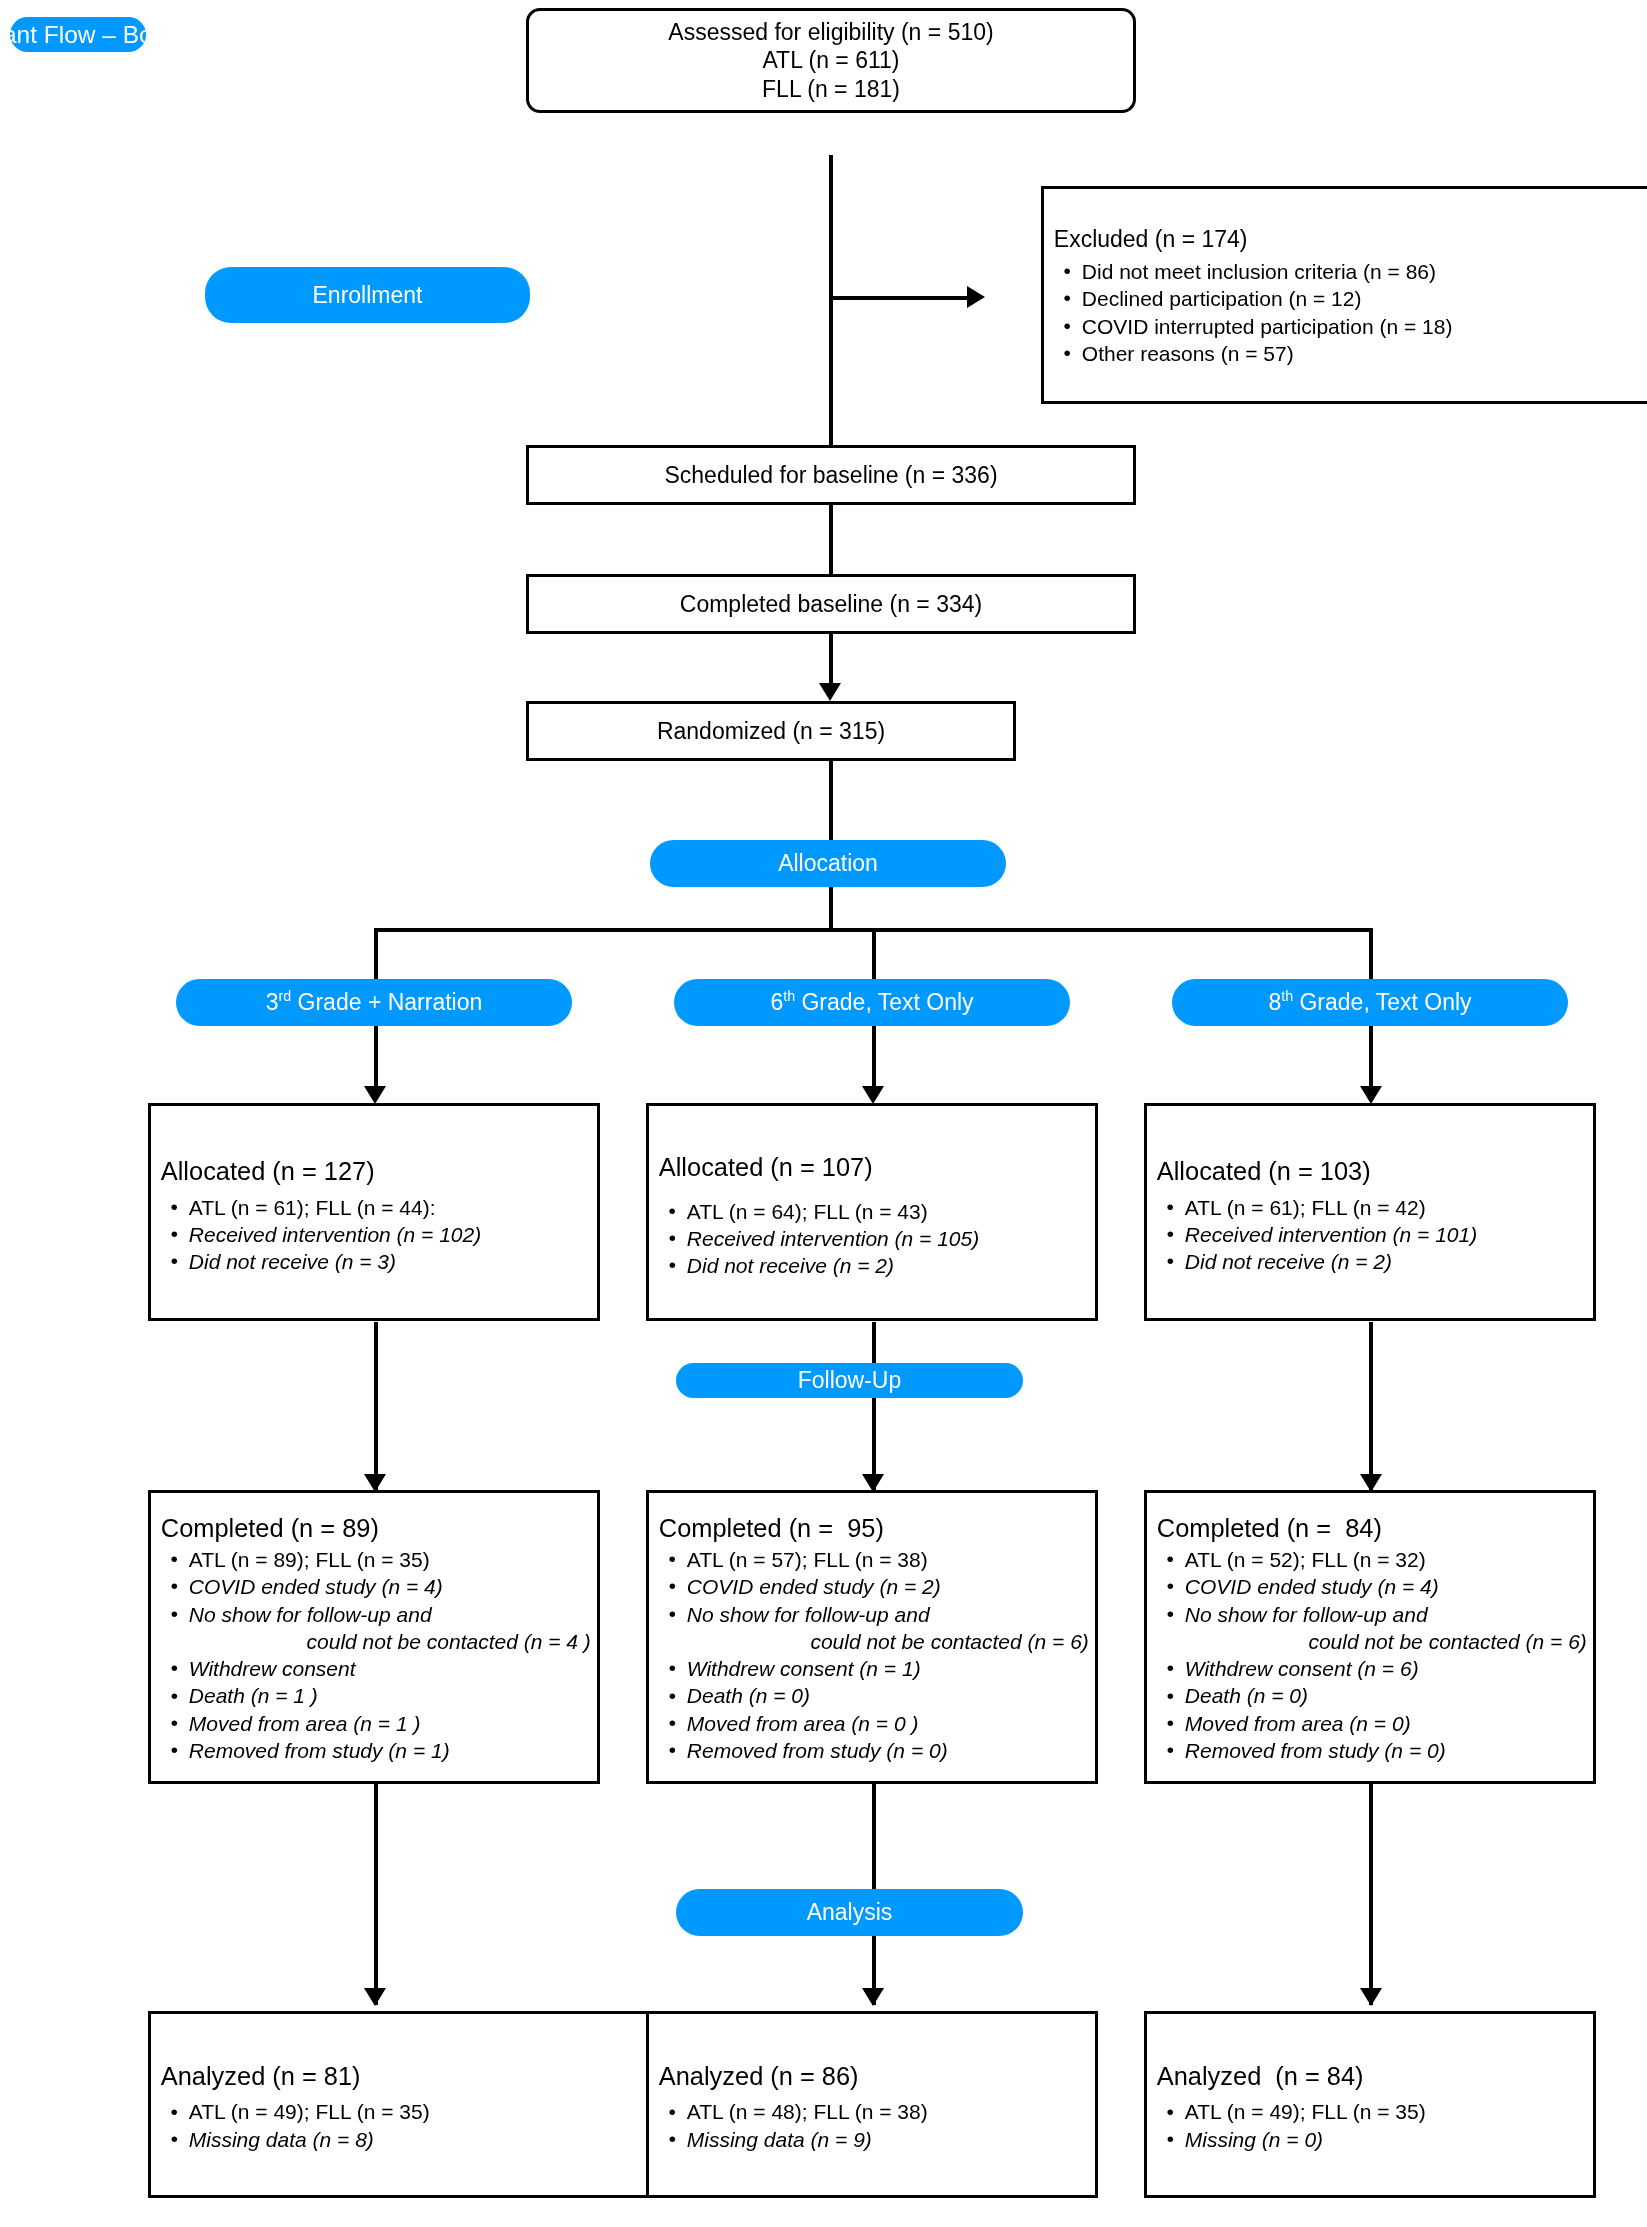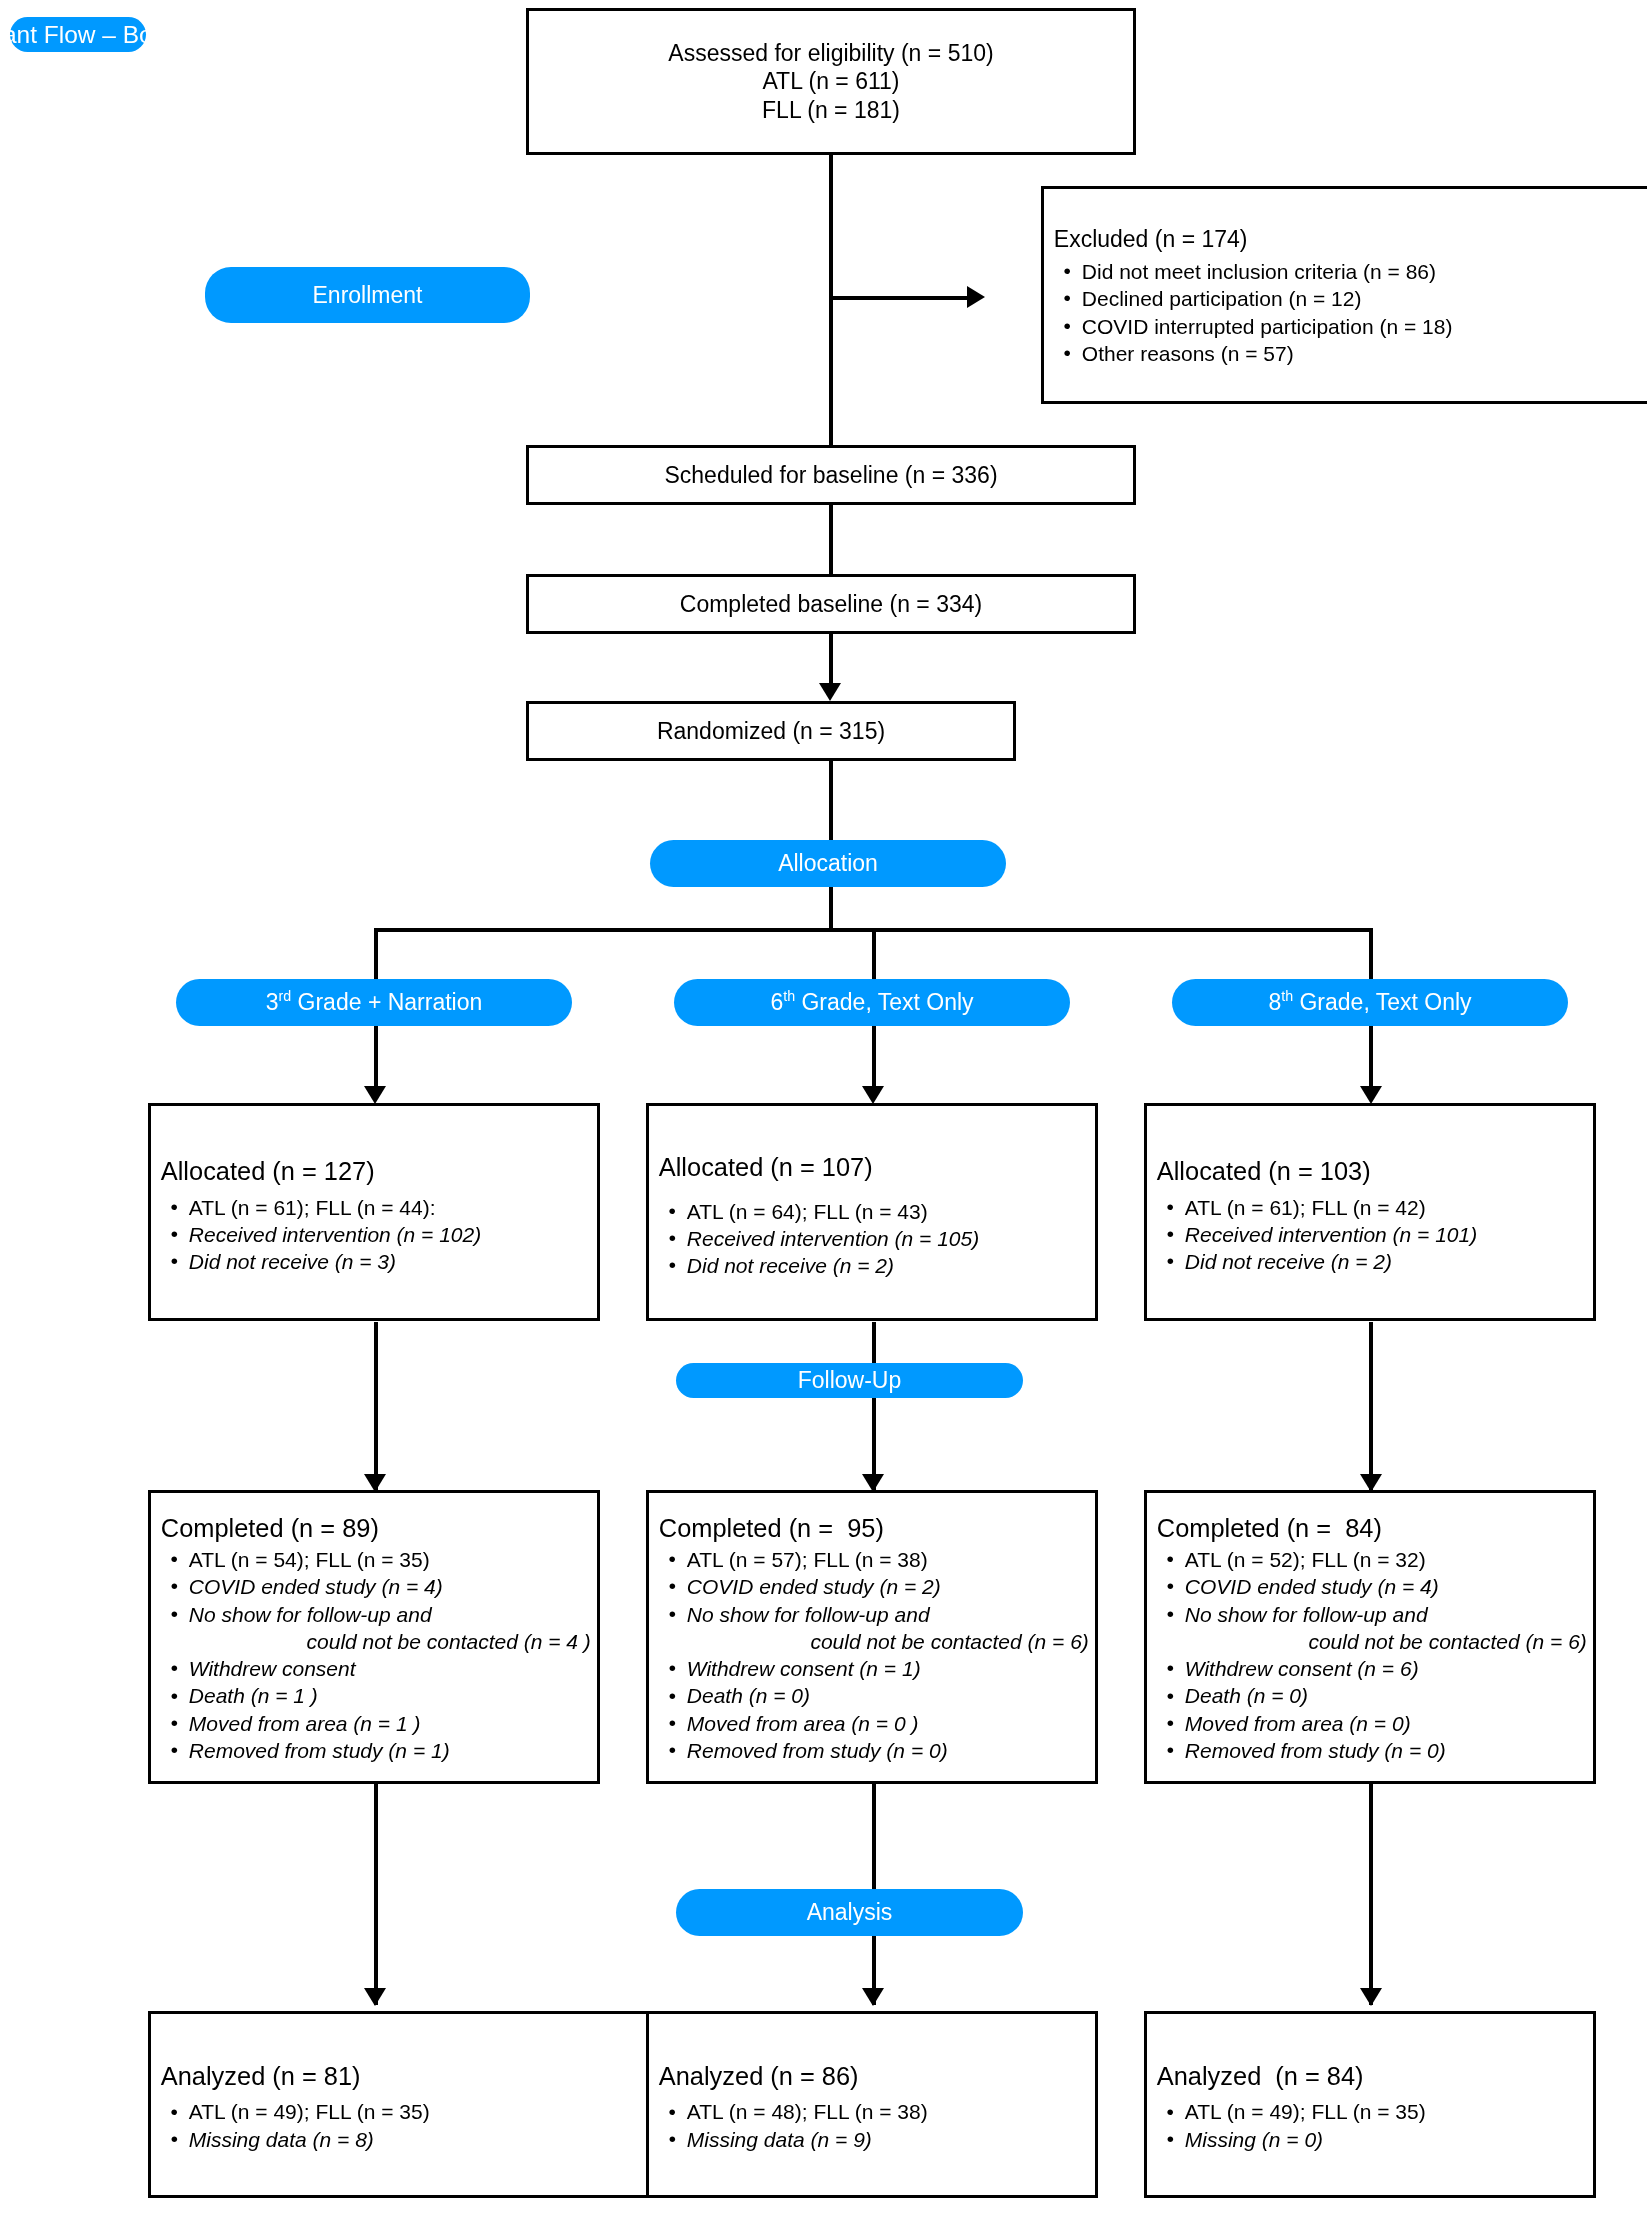--- a/index.html
+++ b/index.html
@@ -110,21 +110,21 @@
 <div id="canvas">
 
   <div class="abs pill title-pill" style="left:9.8px; top:17px; width:136px; height:35px;">
     <span>Participant Flow – Both Sites</span>
   </div>
 
   <div class="abs pill" style="left:205px; top:267px; width:325px; height:56px;">
     <span>Enrollment</span>
   </div>
 
-  <div class="abs flowbox center" style="left:526px; top:8px; width:610px; height:147px; padding:4.5px 10.7px;">
+  <div class="abs flowbox center" style="left:526px; top:8px; width:610px; height:105px; padding:4.5px 10.7px;border-radius:14px;">
     <div class="boxtitle">Assessed for eligibility (n = 510)</div>
     <div class="boxtitle">ATL (n = 611)</div>
     <div class="boxtitle">FLL (n = 181)</div>
   </div>
 
   <div class="abs vline" style="left:829px; top:155px; height:290px;"></div>
 
   <div class="abs hline" style="left:829px; top:296px; width:138px;"></div>
   <div class="abs arrowhead right" style="left:967px; top:286px;"></div>
 
@@ -221,21 +221,21 @@
 
   <div class="abs vline" style="left:872px; top:1322px; height:169px;"></div>
   <div class="abs arrowhead" style="left:862px; top:1474px;"></div>
 
   <div class="abs vline" style="left:1369px; top:1322px; height:169px;"></div>
   <div class="abs arrowhead" style="left:1360px; top:1474px;"></div>
 
   <div class="abs flowbox" style="left:148px; top:1490px; width:452px; height:294px; padding:8px 6.2px 4.5px 9.8px;">
     <div class="boxtitle big" style="margin-bottom:1.8px;">Completed (n = 89)</div>
     <ul class="bullets">
-      <li>ATL (n = 54); FLL (n = 35)</li>
+      <li>ATL (n = 89); FLL (n = 35)</li>
       <li class="ital">COVID ended study (n = 4)</li>
       <li class="ital">No show for follow-up and</li>
       <li class="cont">could not be contacted (n = 4 )</li>
       <li class="ital">Withdrew consent</li>
       <li class="ital">Death (n = 1 )</li>
       <li class="ital">Moved from area (n = 1 )</li>
       <li class="ital">Removed from study (n = 1)</li>
     </ul>
   </div>
 

